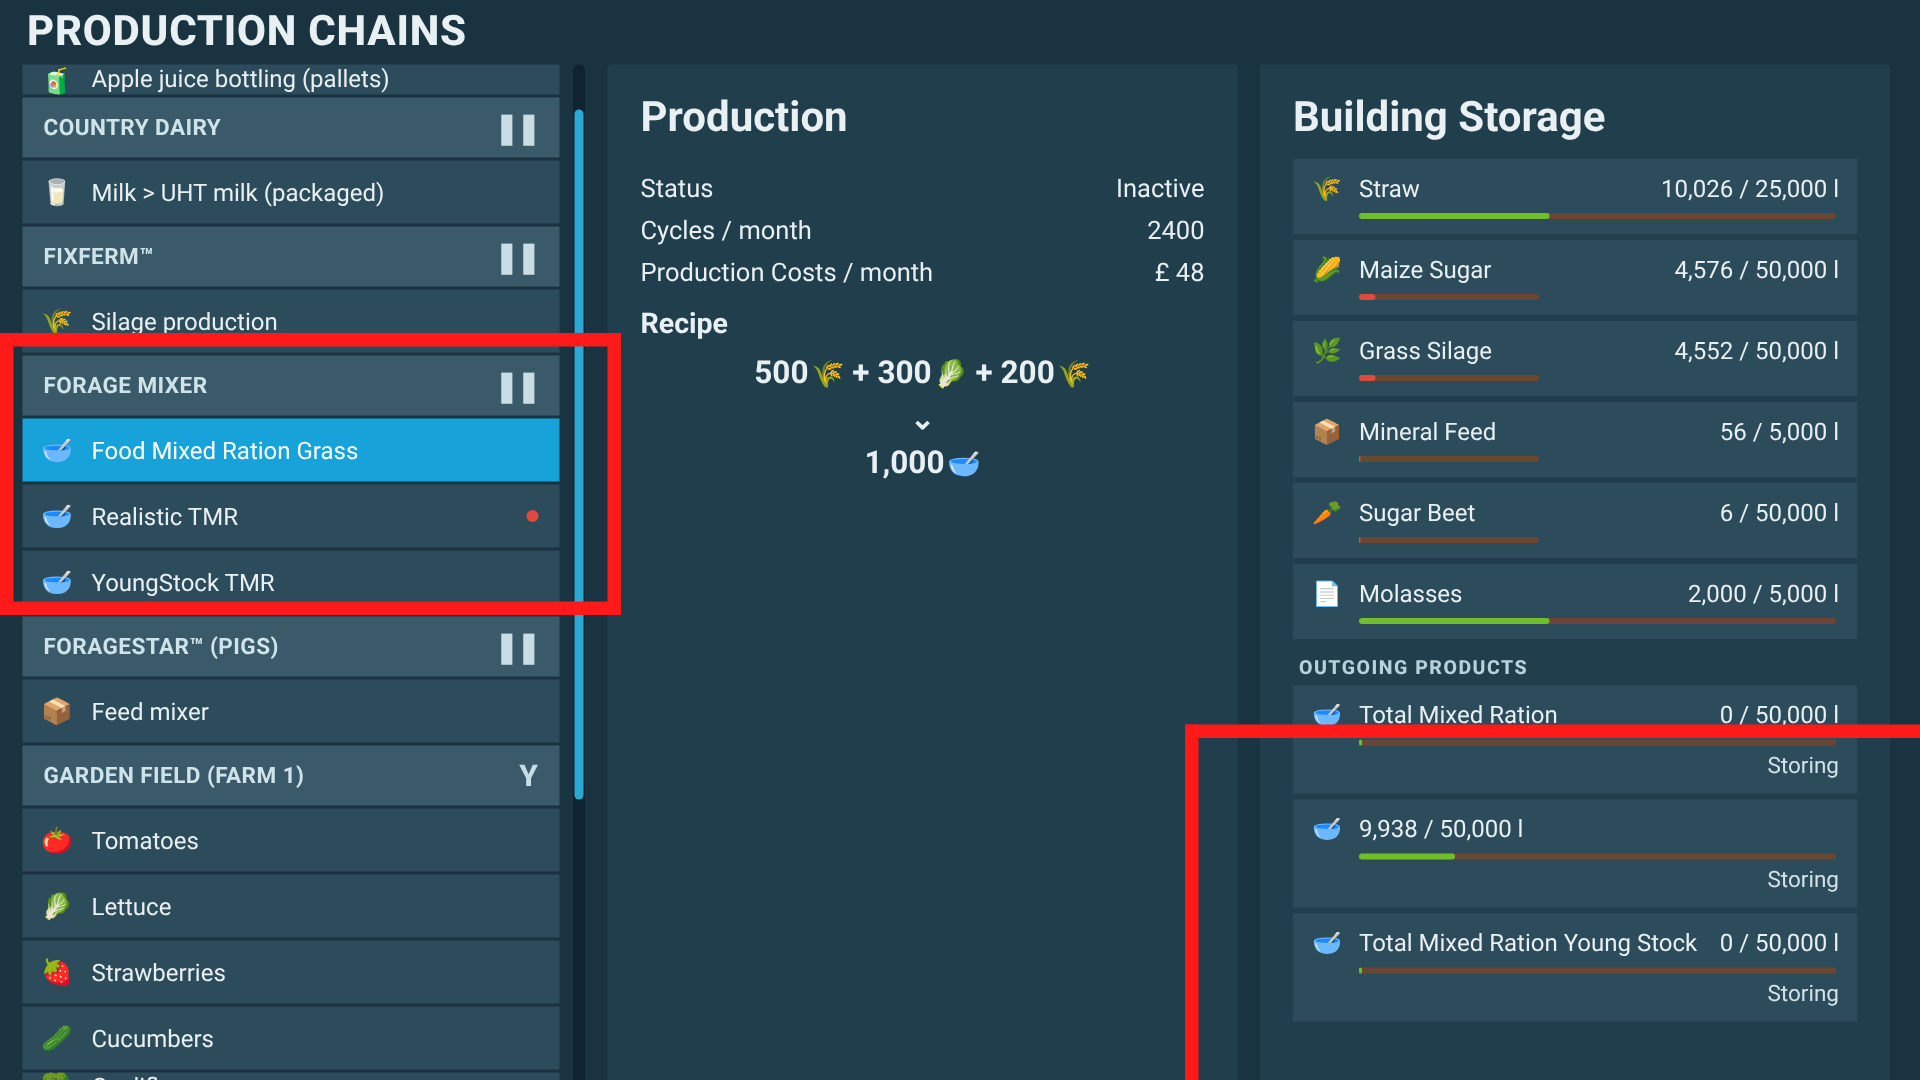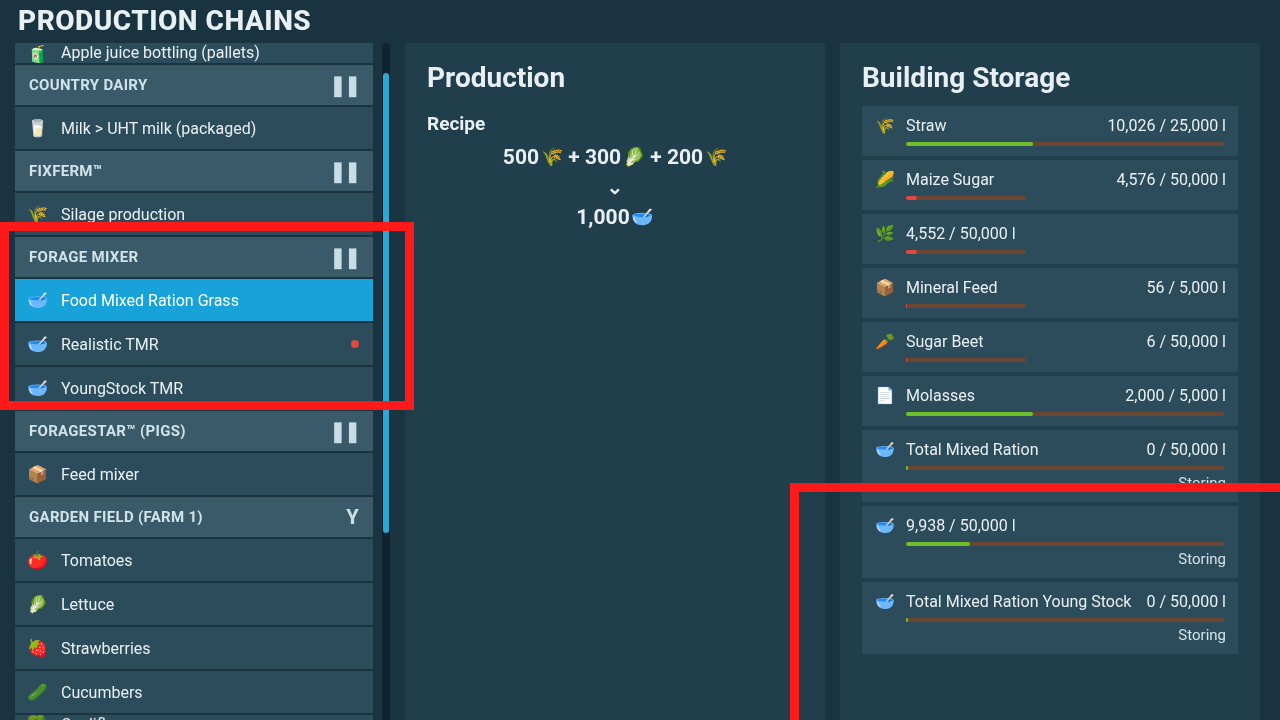--- a/index.html
+++ b/index.html
@@ -282,20 +282,34 @@
 
          </div>
       </div>
     <div class="scroll-rail">
       <div class="scroll-thumb"></div>
     </div>
   </div>
 
   <div class="panel production">
     <div class="panel-title">Production</div>
+    <div id="prod-rows">
+        <div class="info-row">
+         <span>Status</span>
+         <span>Inactive</span>
+       </div>
+        <div class="info-row">
+         <span>Cycles / month</span>
+         <span>2400</span>
+       </div>
+        <div class="info-row">
+         <span>Production Costs / month</span>
+         <span>£ 48</span>
+       </div>
+      </div>
     <div class="recipe-lbl">Recipe</div>
     <div class="recipe">
       <div id="recipe-in"><span class="rs">500<span class="mini-ico">🌾</span></span> <span>+</span> <span class="rs">300<span class="mini-ico">🥬</span></span> <span>+</span> <span class="rs">200<span class="mini-ico">🌾</span></span></div>
       <div class="chev">⌄</div>
       <div id="recipe-out"><span class="rs">1,000 <span class="mini-ico">🥣</span></span></div>
     </div>
   </div>
 
   <div class="panel storage">
     <div class="panel-title">Building Storage</div>
@@ -318,20 +332,21 @@
       <span class="val">4,576  / 50,000 l</span>
     </div>
     <div class="bar red short">
       <div class="fill" style="width:9%"></div>
     </div>
 
   </div>
         <div class="store-row">
     <div class="top">
       <span class="ico2">🌿</span>
+      <span class="nm">Grass Silage</span>
       <span class="val">4,552  / 50,000 l</span>
     </div>
     <div class="bar red short">
       <div class="fill" style="width:9%"></div>
     </div>
 
   </div>
         <div class="store-row">
     <div class="top">
       <span class="ico2">📦</span>
@@ -359,20 +374,21 @@
       <span class="ico2">📄</span>
       <span class="nm">Molasses</span>
       <span class="val">2,000  / 5,000 l</span>
     </div>
     <div class="bar ">
       <div class="fill" style="width:40%"></div>
     </div>
 
   </div>
       </div>
+    <div class="out-head">OUTGOING PRODUCTS</div>
     <div id="out-rows">
         <div class="store-row">
     <div class="top">
       <span class="ico2">🥣</span>
       <span class="nm">Total Mixed Ration</span>
       <span class="val">0  / 50,000 l</span>
     </div>
     <div class="bar ">
       <div class="fill" style="width:0.5%"></div>
     </div>

